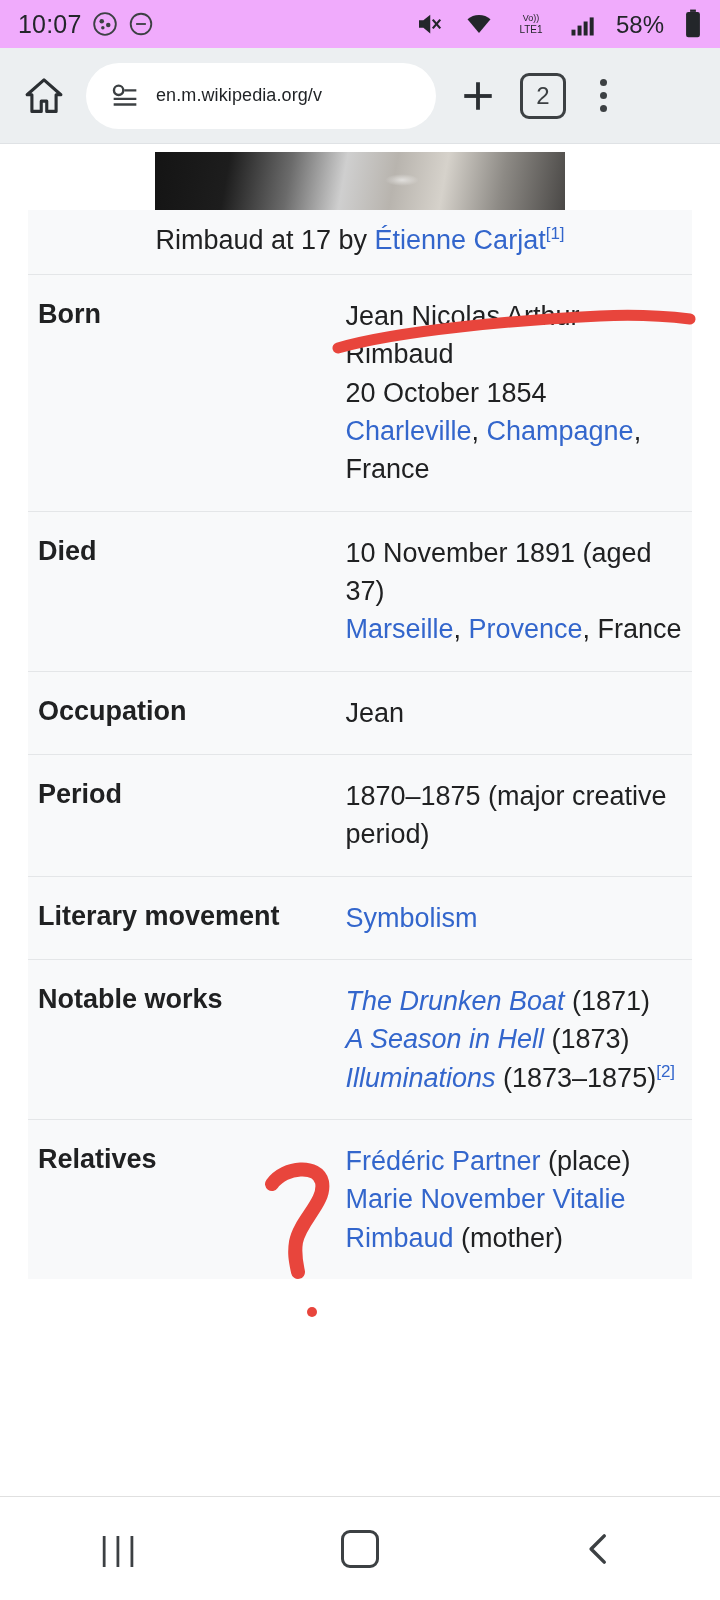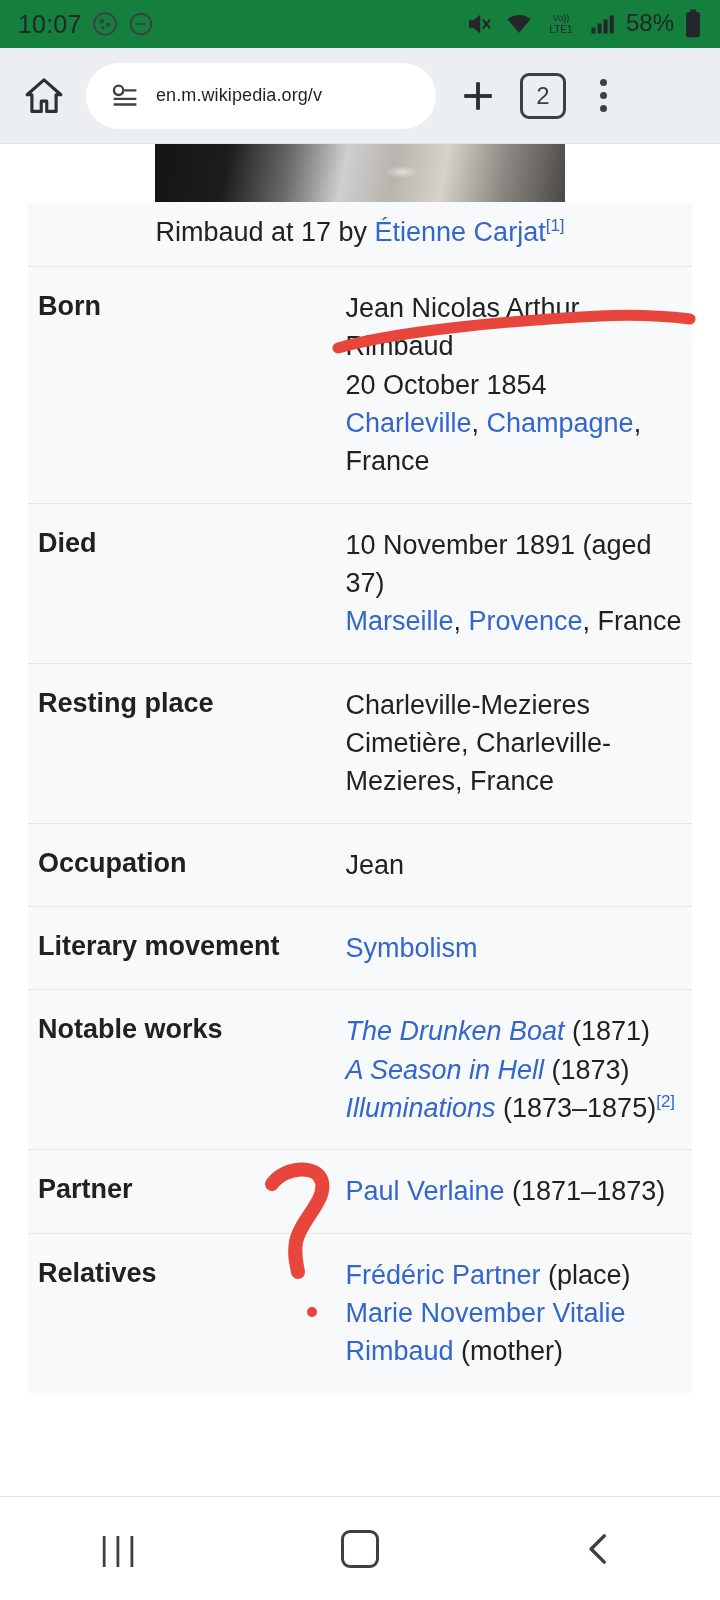--- a/index.html
+++ b/index.html
@@ -12,29 +12,29 @@
   #screen {
     position: relative;
     width: 720px; height: 1600px;
     display: flex; flex-direction: column;
     background: #ffffff;
   }
 
   
   .statusbar {
     height: 48px;
-    background: #15803d;
+    background: #f0abfc;
     display: flex; align-items: center;
     padding: 0 18px;
     flex: 0 0 48px;
     color: #1d2024;
   }
   .sb-left { display: flex; align-items: center; gap: 10px; }
   .sb-time { font-size: 25px; letter-spacing: 0.2px; color: #23262a; }
-  .sb-right { margin-left: auto; display: flex; align-items: flex-start; gap: 10px; }
+  .sb-right { margin-left: auto; display: flex; align-items: flex-end; gap: 20px; }
   .sb-battery-text { font-size: 24px; color: #23262a; }
   .icon-svg { display: block; }
 
   
   .toolbar {
     height: 96px;
     background: #eceff1;
     display: flex; align-items: center;
     padding: 0 16px;
     gap: 14px;
@@ -69,21 +69,21 @@
   .menu-dot { width: 7px; height: 7px; border-radius: 50%; background: #3c4043; }
 
   
   .page {
     flex: 1 1 auto;
     position: relative;
     overflow: hidden;
     background: #ffffff;
   }
   .content-inner {
-    padding: 0 28px;
+    padding: 8px 28px;
   }
   .photo-strip {
     margin: 0 auto;
     width: 410px;
     height: 58px;
     background: linear-gradient(100deg,#141414 0%, #1d1d1d 18%, #6b6b6b 33%, #cfcfcf 46%, #b8b4ae 58%, #d6d2cb 70%, #8d8a85 84%, #4a4846 100%);
     position: relative;
   }
   .photo-strip::after {
     content: "";
@@ -260,49 +260,43 @@
               </td>
             </tr>
             <tr>
               <th>Died</th>
               <td>
                 <div><span>10 November 1891 (aged 37)</span></div>
                 <div><a href="#">Marseille</a><span>, </span><a href="#">Provence</a><span>, France</span></div>
               </td>
             </tr>
             <tr>
-              <th>Resting place</th>
-              <td>
-                <div><span>Charleville-Mezieres Cimetière, Charleville-Mezieres, France</span></div>
-              </td>
-            </tr>
-            <tr>
               <th>Occupation</th>
               <td>
                 <div><span>Jean</span></div>
+              </td>
+            </tr>
+            <tr>
+              <th>Period</th>
+              <td>
+                <div><span>1870–1875 (major creative period)</span></div>
               </td>
             </tr>
             <tr>
               <th>Literary movement</th>
               <td>
                 <div><a href="#">Symbolism</a></div>
               </td>
             </tr>
             <tr>
               <th>Notable works</th>
               <td>
                 <div><a href="#" class="it">The Drunken Boat</a><span> (1871)</span></div>
                 <div><a href="#" class="it">A Season in Hell</a><span> (1873)</span></div>
                 <div><a href="#" class="it">Illuminations</a><span> (1873–1875)</span><span class="sup">[2]</span></div>
-              </td>
-            </tr>
-            <tr>
-              <th>Partner</th>
-              <td>
-                <div><a href="#">Paul Verlaine</a><span> (1871–1873)</span></div>
               </td>
             </tr>
             <tr>
               <th>Relatives</th>
               <td>
                 <div><a href="#">Frédéric Partner</a><span> (place)</span></div>
                 <div><a href="#">Marie November Vitalie Rimbaud</a><span> (mother)</span></div>
               </td>
             </tr>
           </tbody>

